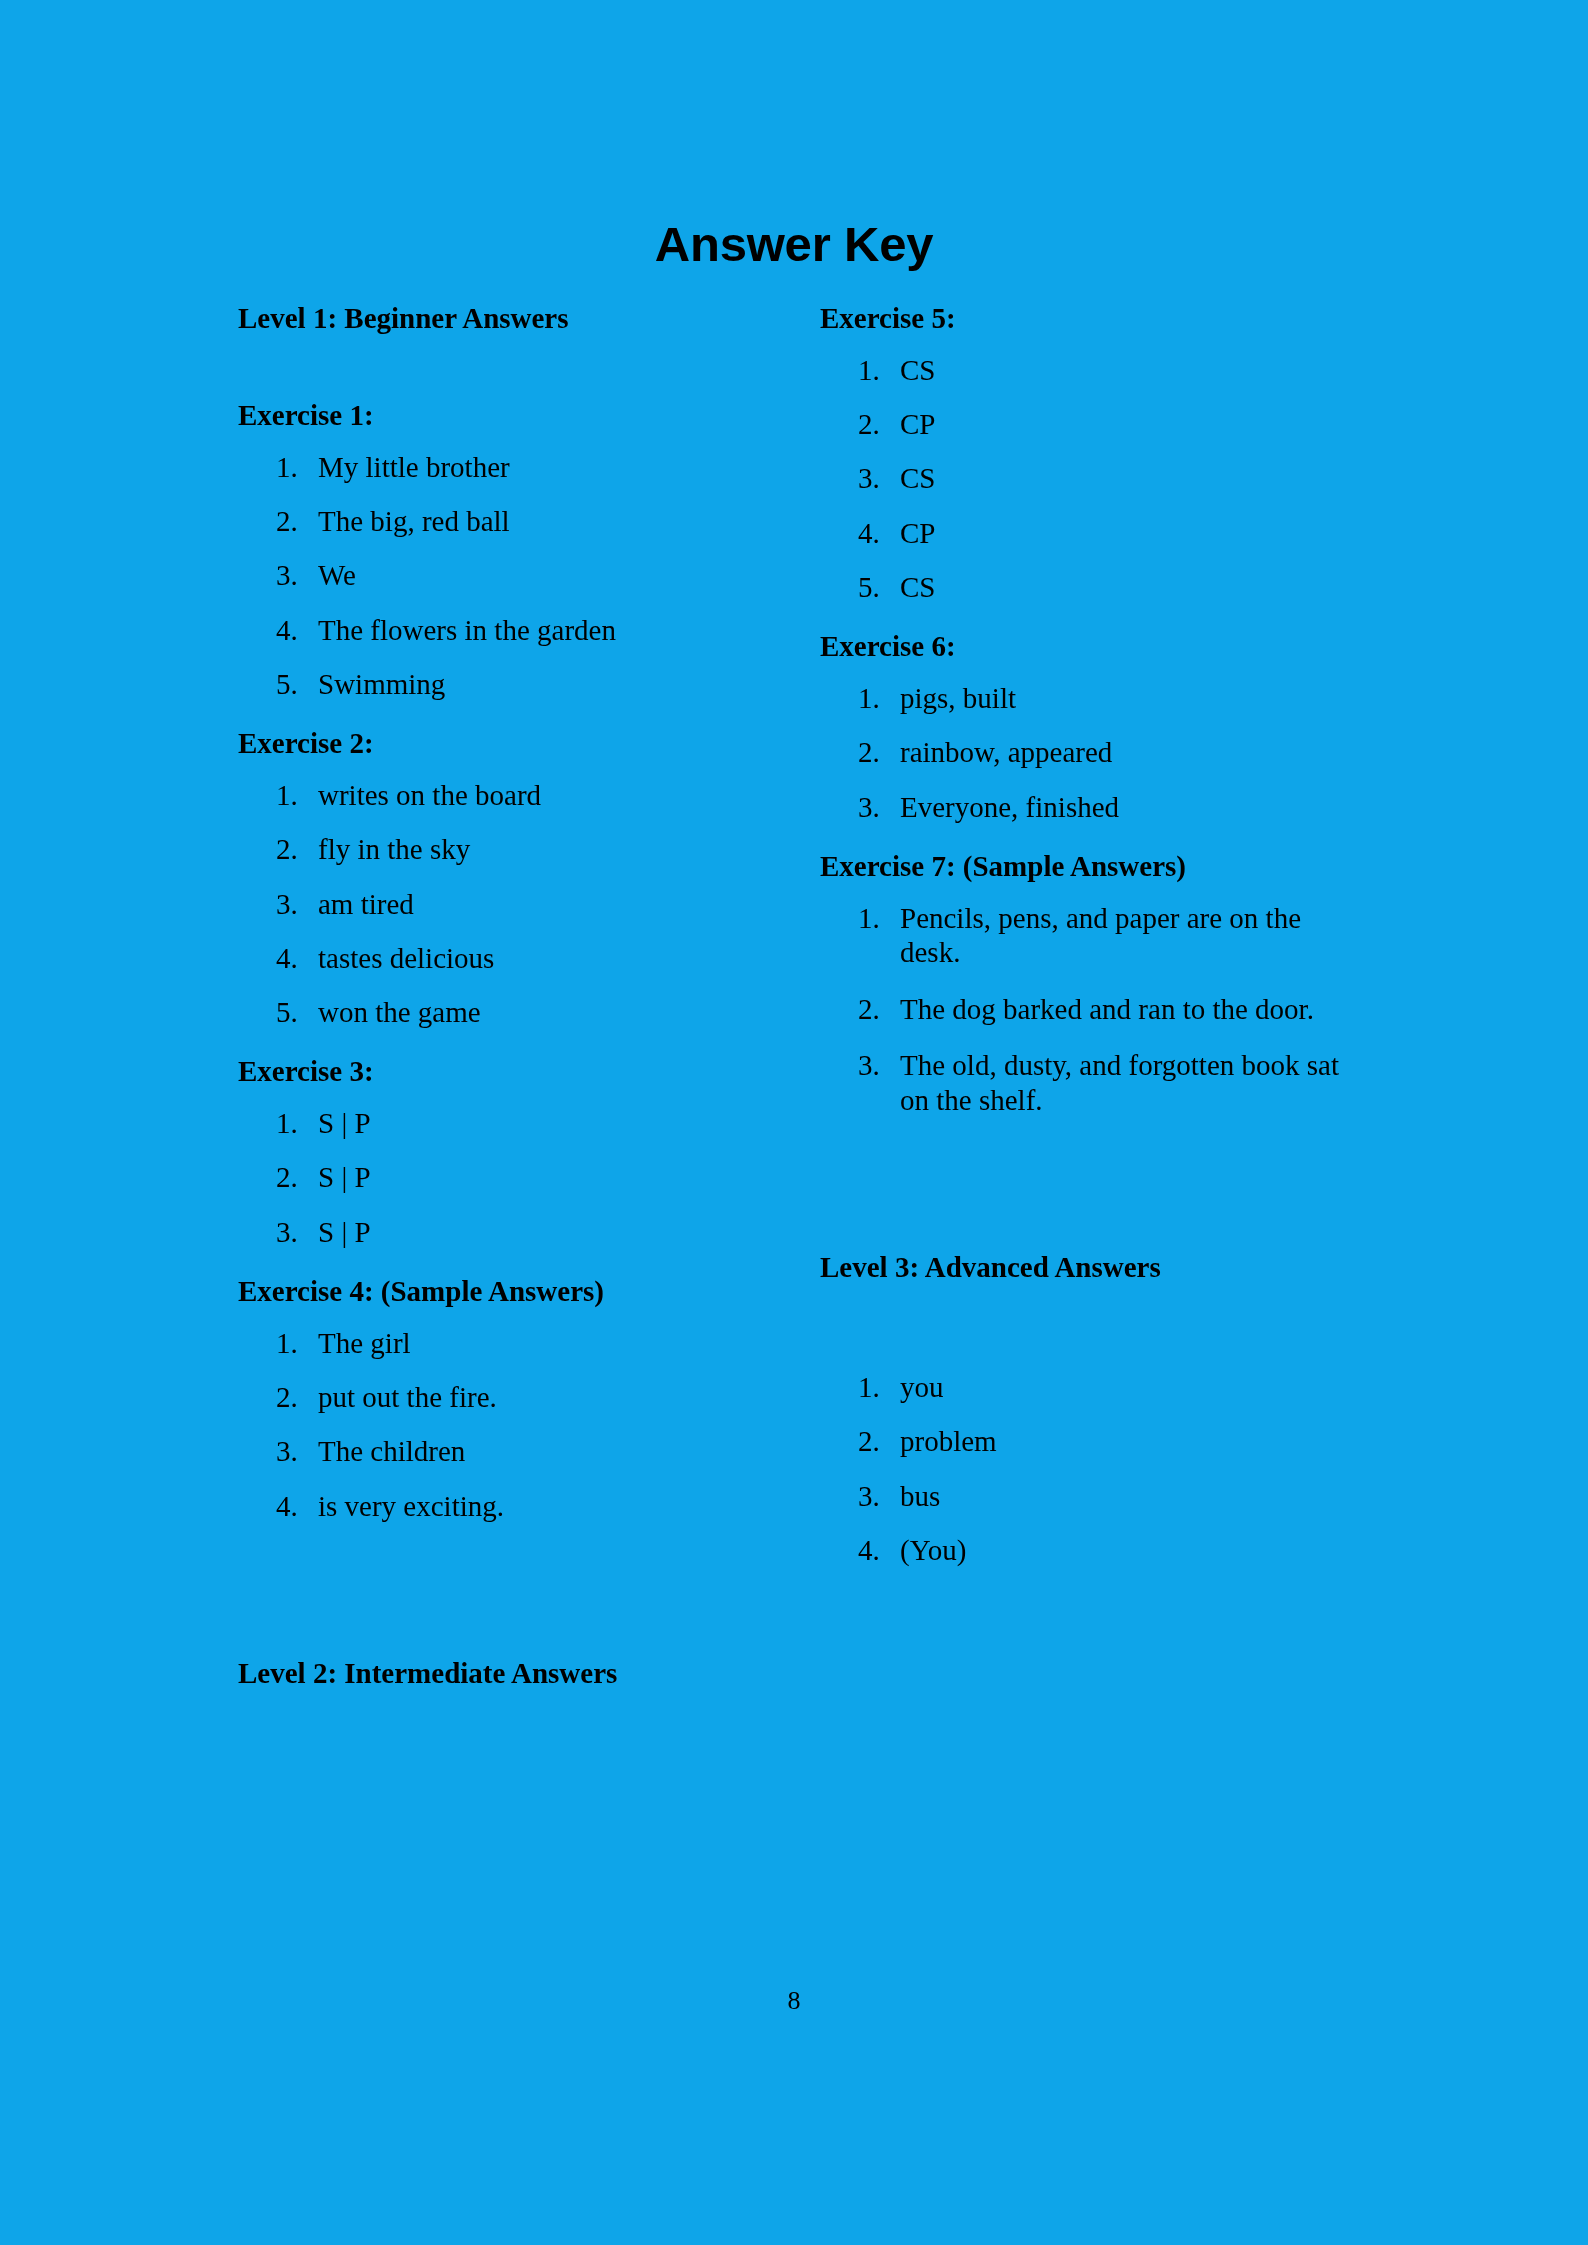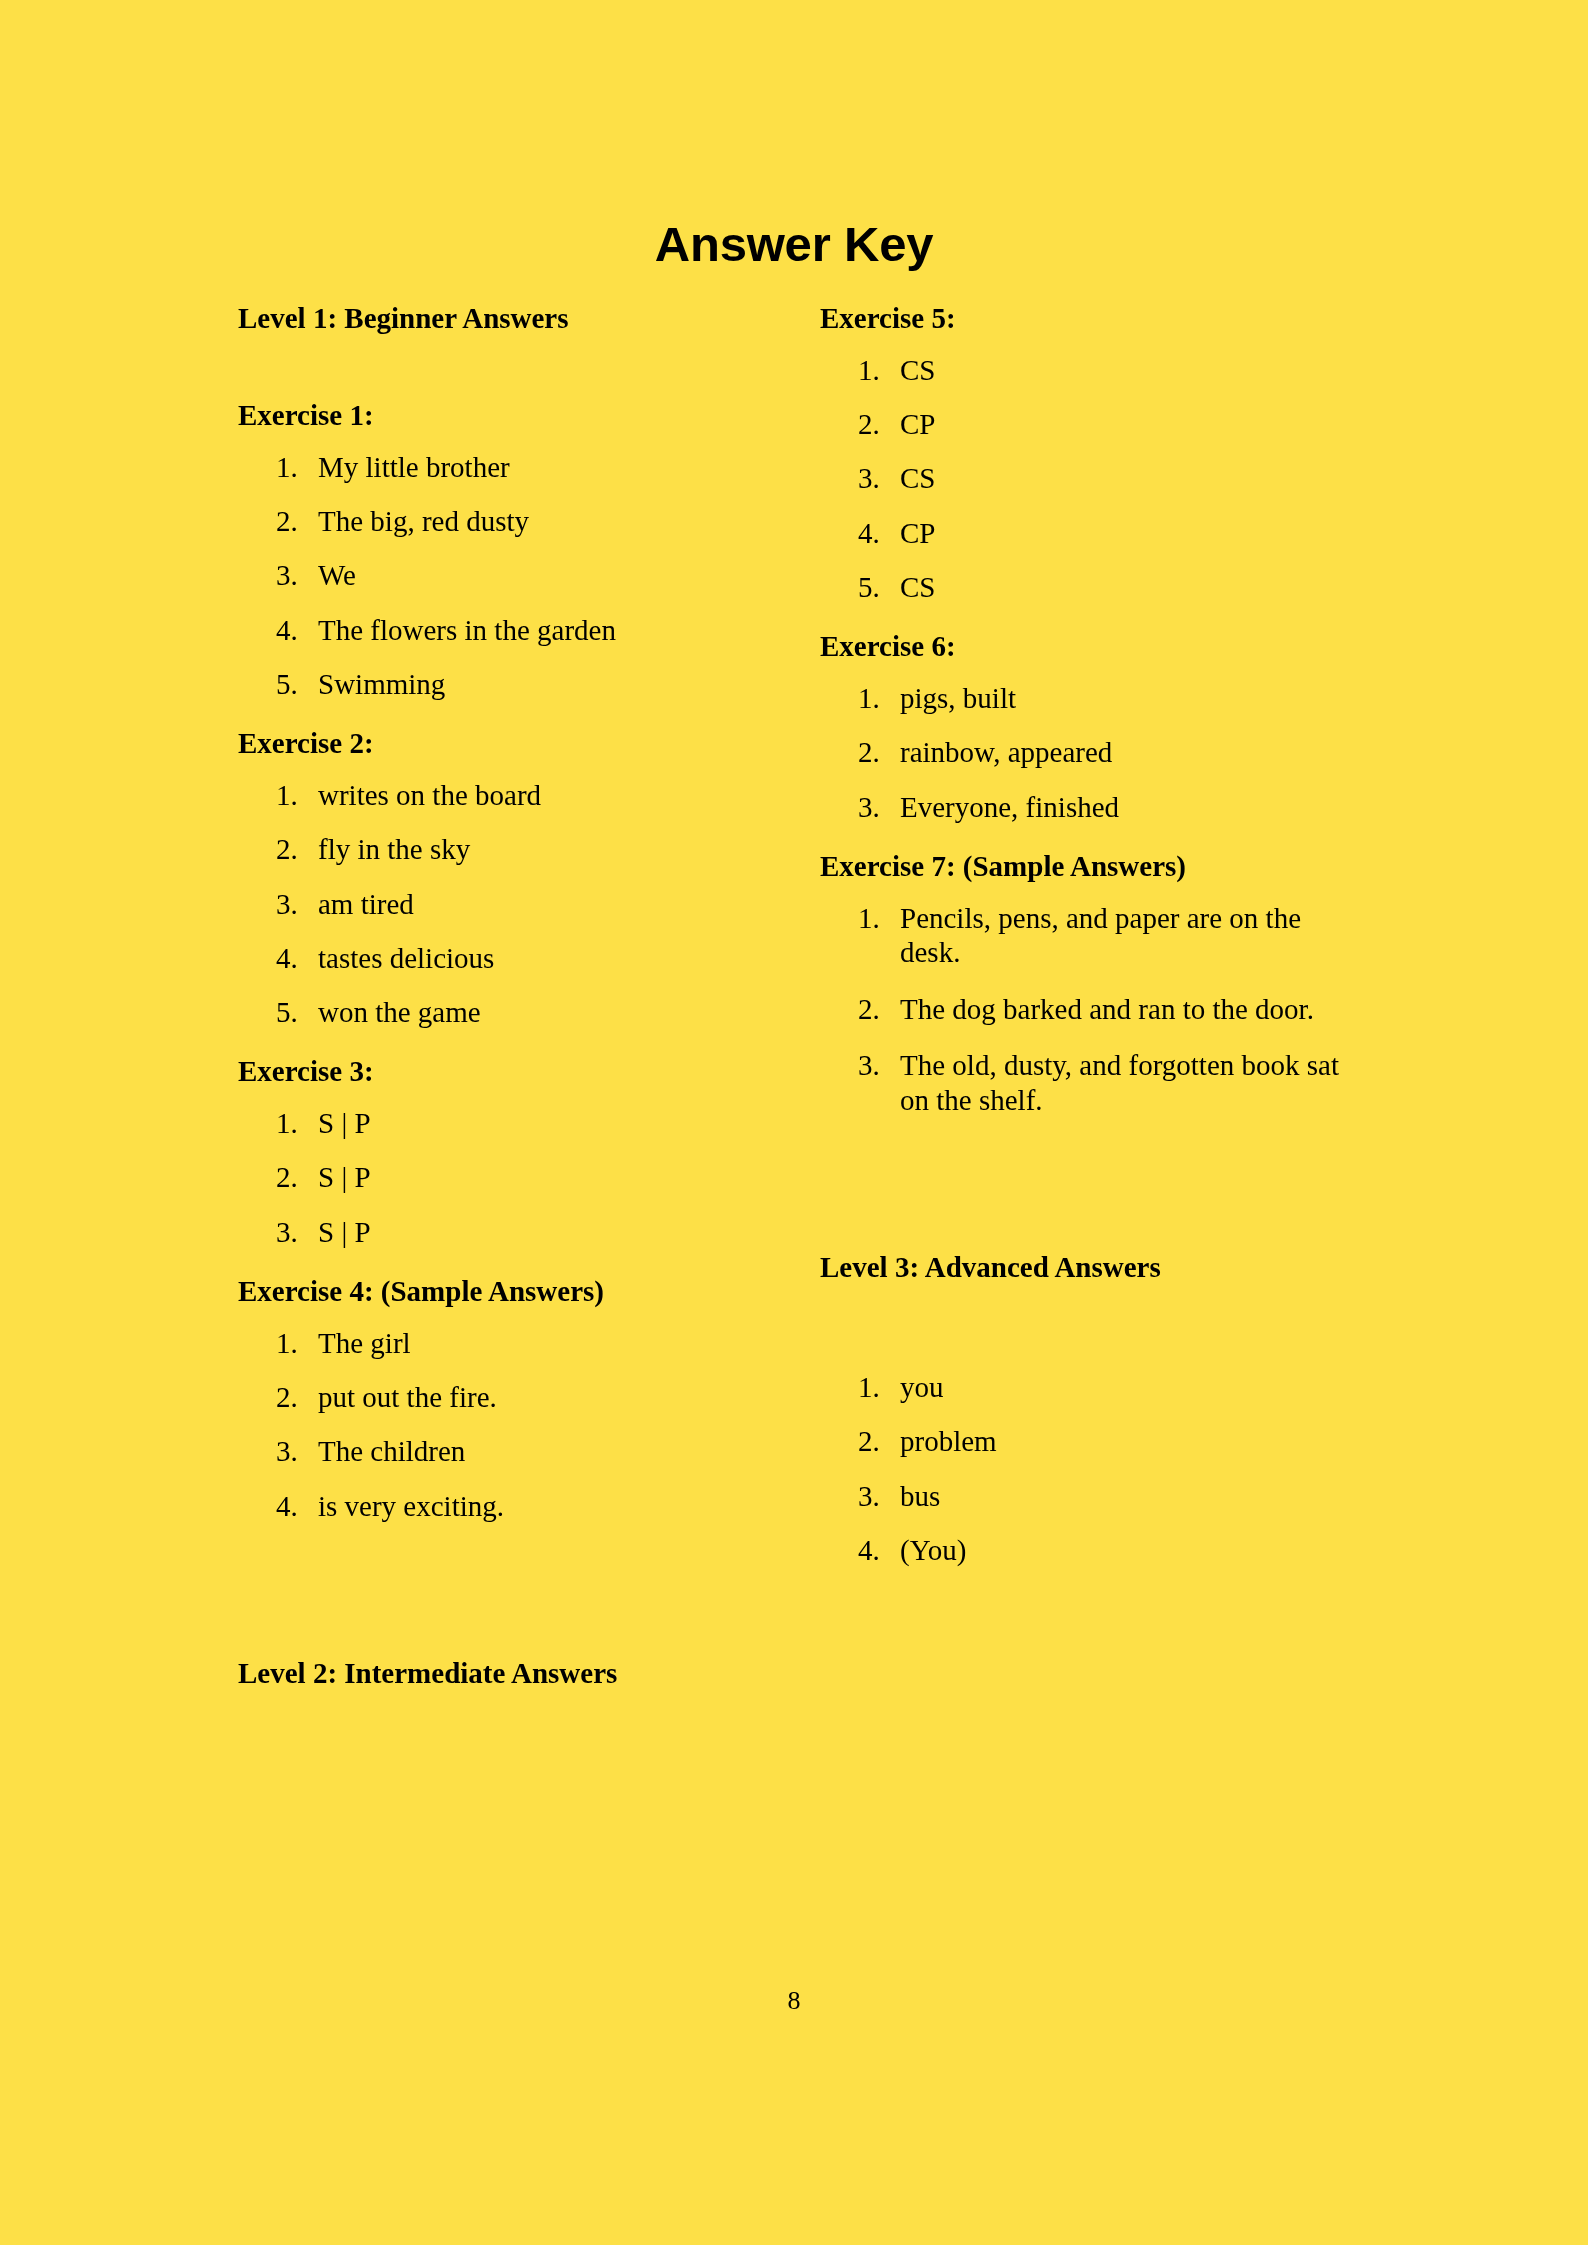--- a/index.html
+++ b/index.html
@@ -4,21 +4,21 @@
 <style>
   html, body {
     margin: 0;
     padding: 0;
     background: #ffffff;
   }
   .page {
     position: relative;
     width: 1588px;
     height: 2245px;
-    background: #fde047;
+    background: #0ea5e9;
     margin: 0 auto;
     overflow: hidden;
     font-family: "Liberation Serif", "DejaVu Serif", serif;
     color: #000000;
   }
 
   
   .doc-title {
     position: absolute;
     top: 186px;
@@ -102,21 +102,21 @@
     <div class="heading">Exercise 1:</div>
     <div class="gap-after-heading"></div>
     <ol class="answers">
       <li>
           <span class="num">1.</span>
           <span class="txt">My little brother</span>
         </li>
       <li class="gap-li" style="height:20px"></li>
       <li>
           <span class="num">2.</span>
-          <span class="txt">The big, red dusty</span>
+          <span class="txt">The big, red ball</span>
         </li>
       <li style="height:20px"></li>
       <li>
           <span class="num">3.</span>
           <span class="txt">We</span>
         </li>
       <li style="height:20px"></li>
       <li>
           <span class="num">4.</span>
           <span class="txt">The flowers in the garden</span>

